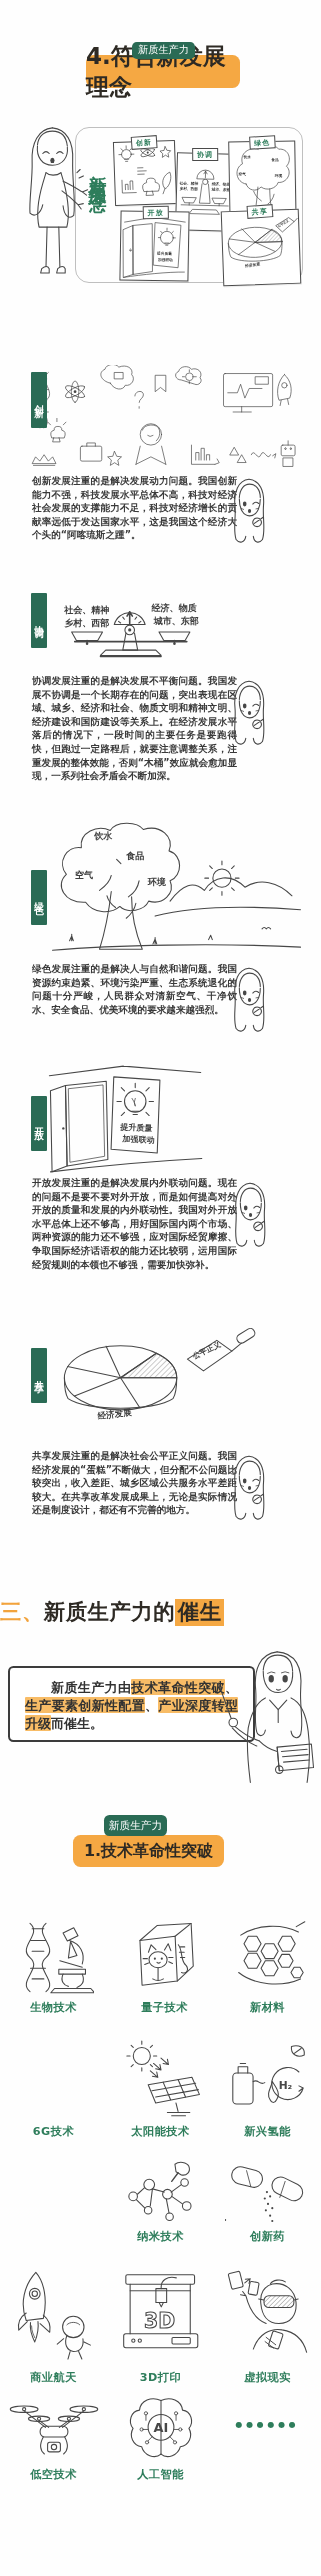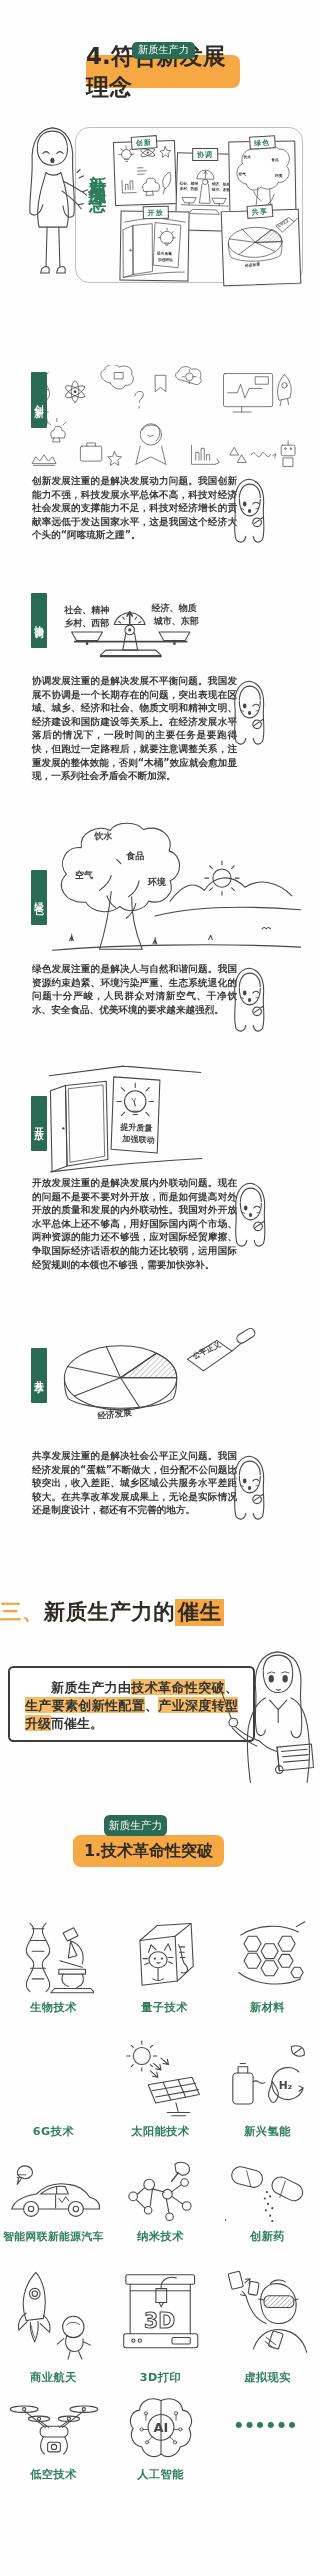--- a/index.html
+++ b/index.html
@@ -426,40 +426,20 @@
           <path d="M84,112 C76,100 86,90 88,78 C96,90 104,100 96,112 C93,119 87,119 84,112 Z"></path>
           <path d="M138,60 A30,30 0 1 0 146,90 m0,0 l-8,-4 m8,4 l-8,6"></path>
           <path d="M124,12 C138,8 150,14 148,28 C136,34 122,28 124,12 Z M128,26 l14,-10"></path>
         </g>
         <text x="100" y="92" font-size="20" font-weight="700" fill="#474747" font-family="DejaVu Sans, sans-serif">H₂</text>
       </svg>
     </div>
     <div class="tlabel">新兴氢能</div>
   </div>
 
-  <div class="cell" style="left:0px;top:2158px;height:86px">
-    <div class="ticon">
-      <svg width="102" height="64" viewBox="0 0 190 120">
-          <g class="ink" stroke-width="2.2">
-        <path d="M16,88 C20,72 38,64 62,60 C78,44 100,38 122,42 C142,44 154,54 162,66 C176,70 182,78 180,88"></path>
-        <path d="M16,88 H38 M66,88 H122 M150,88 H180"></path>
-        <circle cx="52" cy="88" r="14"></circle>
-            <circle cx="52" cy="88" r="5"></circle>
-        <circle cx="136" cy="88" r="14"></circle>
-            <circle cx="136" cy="88" r="5"></circle>
-        <path d="M70,60 C84,48 102,44 116,46 L122,60 Z M100,46 V60"></path>
-        <path d="M98,62 V86"></path>
-        <path d="M104,68 l6,8 7,-11 6,8" stroke-width="1.8"></path>
-        <path d="M34,30 a14,12 0 1 1 3,1 M34,31 l-8,11 3,-12"></path>
-        <path d="M26,24 h16 M26,29 h11" stroke-width="1.6"></path>
-      </g>
-        </svg>
-    </div>
-    <div class="tlabel" style="font-size:10.7px">智能网联新能源汽车</div>
-  </div>
   <div class="cell" style="left:107px;top:2158px;height:86px">
     <div class="ticon">
       <svg width="86" height="67" viewBox="0 0 160 125">
           <g class="ink" stroke-width="2.2">
         <circle cx="28" cy="66" r="8"></circle>
             <circle cx="58" cy="44" r="10"></circle>
             <circle cx="56" cy="92" r="7"></circle>
         <circle cx="92" cy="62" r="9"></circle>
             <circle cx="96" cy="104" r="7"></circle>
             <circle cx="124" cy="40" r="7"></circle>

